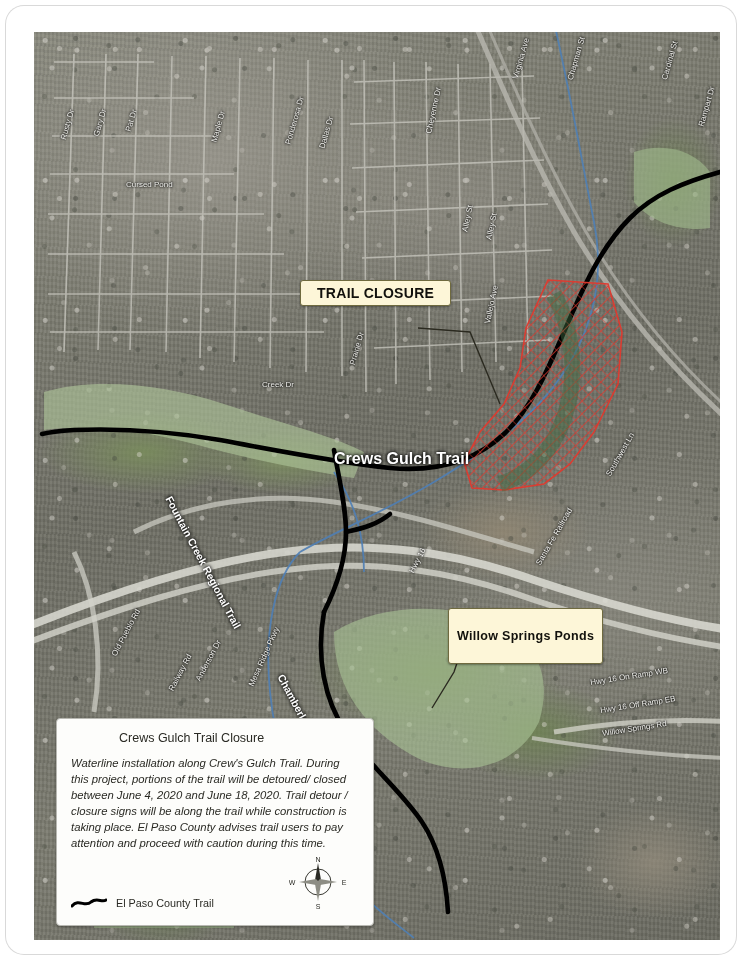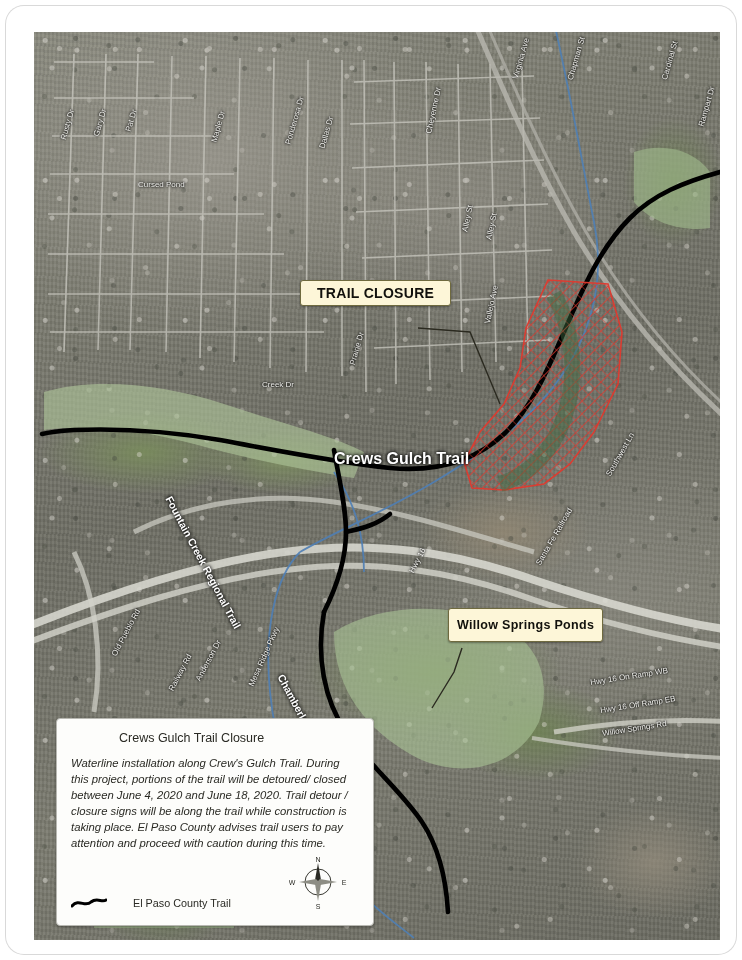--- a/index.html
+++ b/index.html
@@ -83,32 +83,32 @@
                     140px 140px, 160px 160px, 130px 130px, 170px 170px;
   }
   svg.overlay{position:absolute;inset:0;width:100%;height:100%;}
   
   .callout{
     position:absolute;background:#fdf6d8;border:1px solid #6f6a3f;
     border-radius:3px;padding:4px 16px;color:#12110c;
     font-size:14px;font-weight:bold;letter-spacing:.3px;white-space:nowrap;
     box-shadow:0 1px 2px rgba(0,0,0,.35);
   }
-  .callout.small{font-size:12.5px;font-weight:bold;padding:9px 8px;}
+  .callout.small{font-size:12.5px;font-weight:bold;padding:20px 8px;}
   
   .infobox{
     position:absolute;left:22px;top:686px;width:318px;height:208px;
     background:#fdfdfb;border:1px solid #b8b8b2;border-radius:4px;
     padding:12px 14px;box-sizing:border-box;color:#24241f;
     box-shadow:0 1px 3px rgba(0,0,0,.3);
   }
   .infobox .title{font-size:12.5px;margin-bottom:10px;color:#2a2a24;margin-left:48px;}
   .infobox .body{font-size:11.3px;line-height:1.42;color:#2a2a24;font-style:italic;}
   .legend{position:absolute;left:14px;bottom:12px;width:210px;}
-  .legend-row{display:flex;align-items:center;gap:26px;height:20px;}
+  .legend-row{display:flex;align-items:center;gap:9px;height:20px;}
   .legend-row .lbl{font-size:10.8px;color:#2a2a24;}
   .swatch-park{width:20px;height:13px;background:#aec59a;border:1px solid #8da47c;}
   .compass{position:absolute;right:26px;bottom:14px;width:58px;height:58px;}
   .map-label{
     position:absolute;color:#f2f2ee;font-size:8px;
     text-shadow:0 0 3px #000,0 0 2px #000;white-space:nowrap;
     pointer-events:none;
   }
   .trail-name{
     position:absolute;color:#ffffff;font-size:16px;font-weight:bold;
@@ -188,21 +188,21 @@
         </g>
       </svg>
 
       <div class="trail-name" style="left:300px;top:418px;">Crews Gulch Trail</div>
       <div class="trail-name" style="left:140px;top:462px;transform:rotate(62deg);transform-origin:left top;font-size:10.5px;">Fountain Creek Regional Trail</div>
       <div class="trail-name" style="left:252px;top:640px;transform:rotate(62deg);transform-origin:left top;font-size:10.5px;">Chamberlain</div>
 
       <div class="map-label" style="left:18px;top:88px;transform:rotate(-74deg);">Rusty Dr</div>
       <div class="map-label" style="left:52px;top:86px;transform:rotate(-74deg);">Gary Dr</div>
       <div class="map-label" style="left:86px;top:84px;transform:rotate(-74deg);">Pat Dr</div>
-      <div class="map-label" style="left:104px;top:148px;">Cursed Pond</div>
+      <div class="map-label" style="left:92px;top:148px;">Cursed Pond</div>
       <div class="map-label" style="left:168px;top:90px;transform:rotate(-74deg);">Maple Dr</div>
       <div class="map-label" style="left:236px;top:84px;transform:rotate(-74deg);">Ponderosa Dr</div>
       <div class="map-label" style="left:276px;top:96px;transform:rotate(-74deg);">Dallas Dr</div>
       <div class="map-label" style="left:306px;top:312px;transform:rotate(-74deg);">Prairie Dr</div>
       <div class="map-label" style="left:228px;top:348px;">Creek Dr</div>
       <div class="map-label" style="left:376px;top:74px;transform:rotate(-78deg);">Cheyenne Dr</div>
       <div class="map-label" style="left:420px;top:182px;transform:rotate(-78deg);">Alley St</div>
       <div class="map-label" style="left:466px;top:22px;transform:rotate(-74deg);">Virginia Ave</div>
       <div class="map-label" style="left:444px;top:190px;transform:rotate(-78deg);">Alley St</div>
       <div class="map-label" style="left:438px;top:268px;transform:rotate(-78deg);">Vallejo Ave</div>

